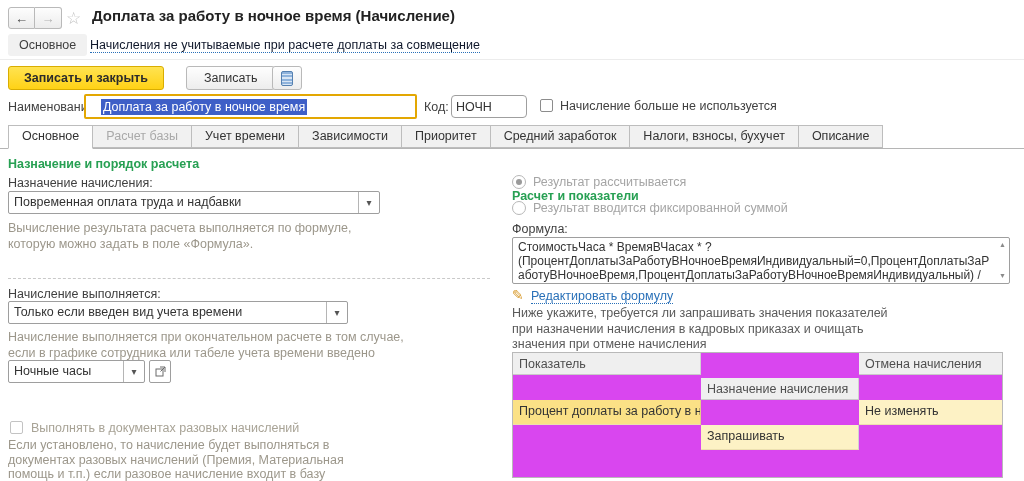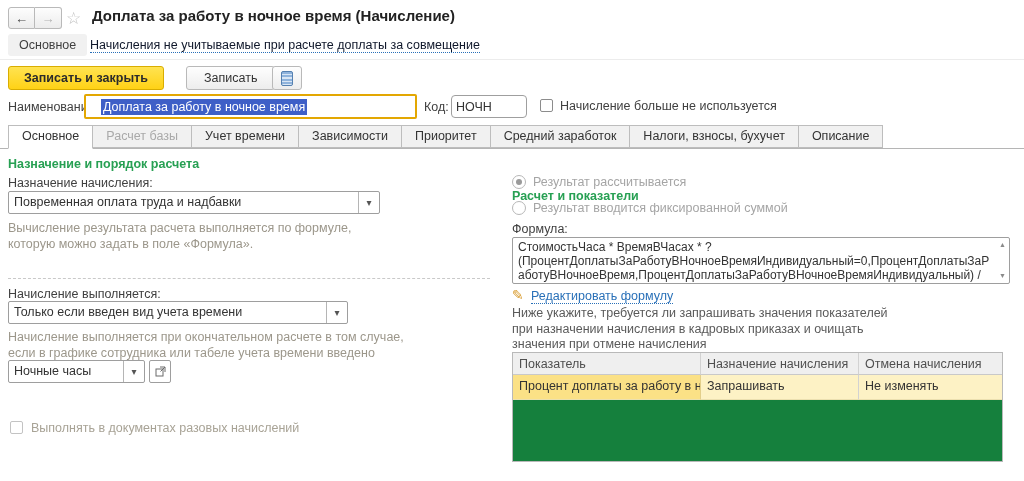--- a/index.html
+++ b/index.html
@@ -73,26 +73,26 @@
 
   
   .formula-box { left:512px; top:237px; width:498px; height:47px; border:1px solid #9e9e9e; border-radius:2px;
                  background:#fff; padding:2px 18px 2px 5px; font-size:12px; line-height:14px; color:#333;
                  overflow:hidden; overflow-wrap:break-word; word-break:break-word; }
   .scroll-arrow { position:absolute; right:4px; font-size:7px; color:#8a8a8a; cursor:pointer; }
   .pencil { color:#d89a2b; font-size:14px; }
   .edit-link { color:#2970b8; border-bottom:1px dotted #2970b8; cursor:pointer; }
 
   
-  .tbl { left:512px; top:352px; width:491px; height:110px; border:1px solid #b9b9b9; background:#15803d; }
+  .tbl { left:512px; top:352px; width:491px; height:126px; border:1px solid #b9b9b9; background:#d946ef; }
   .tbl-row { display:flex; }
   .tbl-head .tbl-cell { background:#efefef; color:#4f4f4f; height:22px; border-bottom:1px solid #c9c9c9; }
   .tbl-cell { padding:4px 6px; border-right:1px solid #d2d2d2; white-space:nowrap; overflow:hidden; }
   .tbl-cell:last-child { border-right:none; }
-  .c1 { width:188px; } .c2 { width:158px; } .c3 { width:143px; }
+  .c1 { width:188px; } .c2 { width:158px;margin-top:25px; } .c3 { width:143px; }
   .tbl-data .tbl-cell { height:25px; background:#fdf2c5; border-bottom:1px solid #ece0b0; }
   .tbl-data .tbl-cell.sel { background:#fbe186; border-right-color:#e3cf8a; }
 </style>
 </head>
 <body>
 
 <div id="app">
 
   <div class="abs navgroup">
     <div class="navbtn back">
@@ -161,20 +161,23 @@
   <div class="abs sq-btn" style="left:149px; top:360px;">
     <svg width="11" height="11" viewBox="0 0 11 11">
       <rect x="1" y="3" width="7" height="7" fill="none" stroke="#6b6b6b" stroke-width="1"></rect>
       <path d="M5 1 L10 1 L10 6" fill="none" stroke="#6b6b6b" stroke-width="1"></path>
       <path d="M10 1 L5.5 5.5" stroke="#6b6b6b" stroke-width="1"></path>
     </svg>
   </div>
 
   <div class="abs cb disabled" style="left:10px; top:421px;"></div>
   <div class="abs" style="left:31px; top:421px; color:#a8a396;text-align:right;">Выполнять в документах разовых начислений</div>
+  <div class="abs hint" style="left:8px; top:438px; line-height:14.5px;">Если установлено, то начисление будет выполняться в
+документах разовых начислений (Премия, Материальная
+помощь и т.п.) если разовое начисление входит в базу</div>
 
   <div class="abs section-title" style="left:512px; top:157px;margin-top:32px;">Расчет и показатели</div>
 
   <div class="abs radio-row" style="left:512px; top:175px;">
     <span class="radio checked"></span>
     <span>Результат рассчитывается</span>
   </div>
   <div class="abs radio-row" style="left:512px; top:201px;">
     <span class="radio"></span>
     <span>Результат вводится фиксированной суммой</span>

